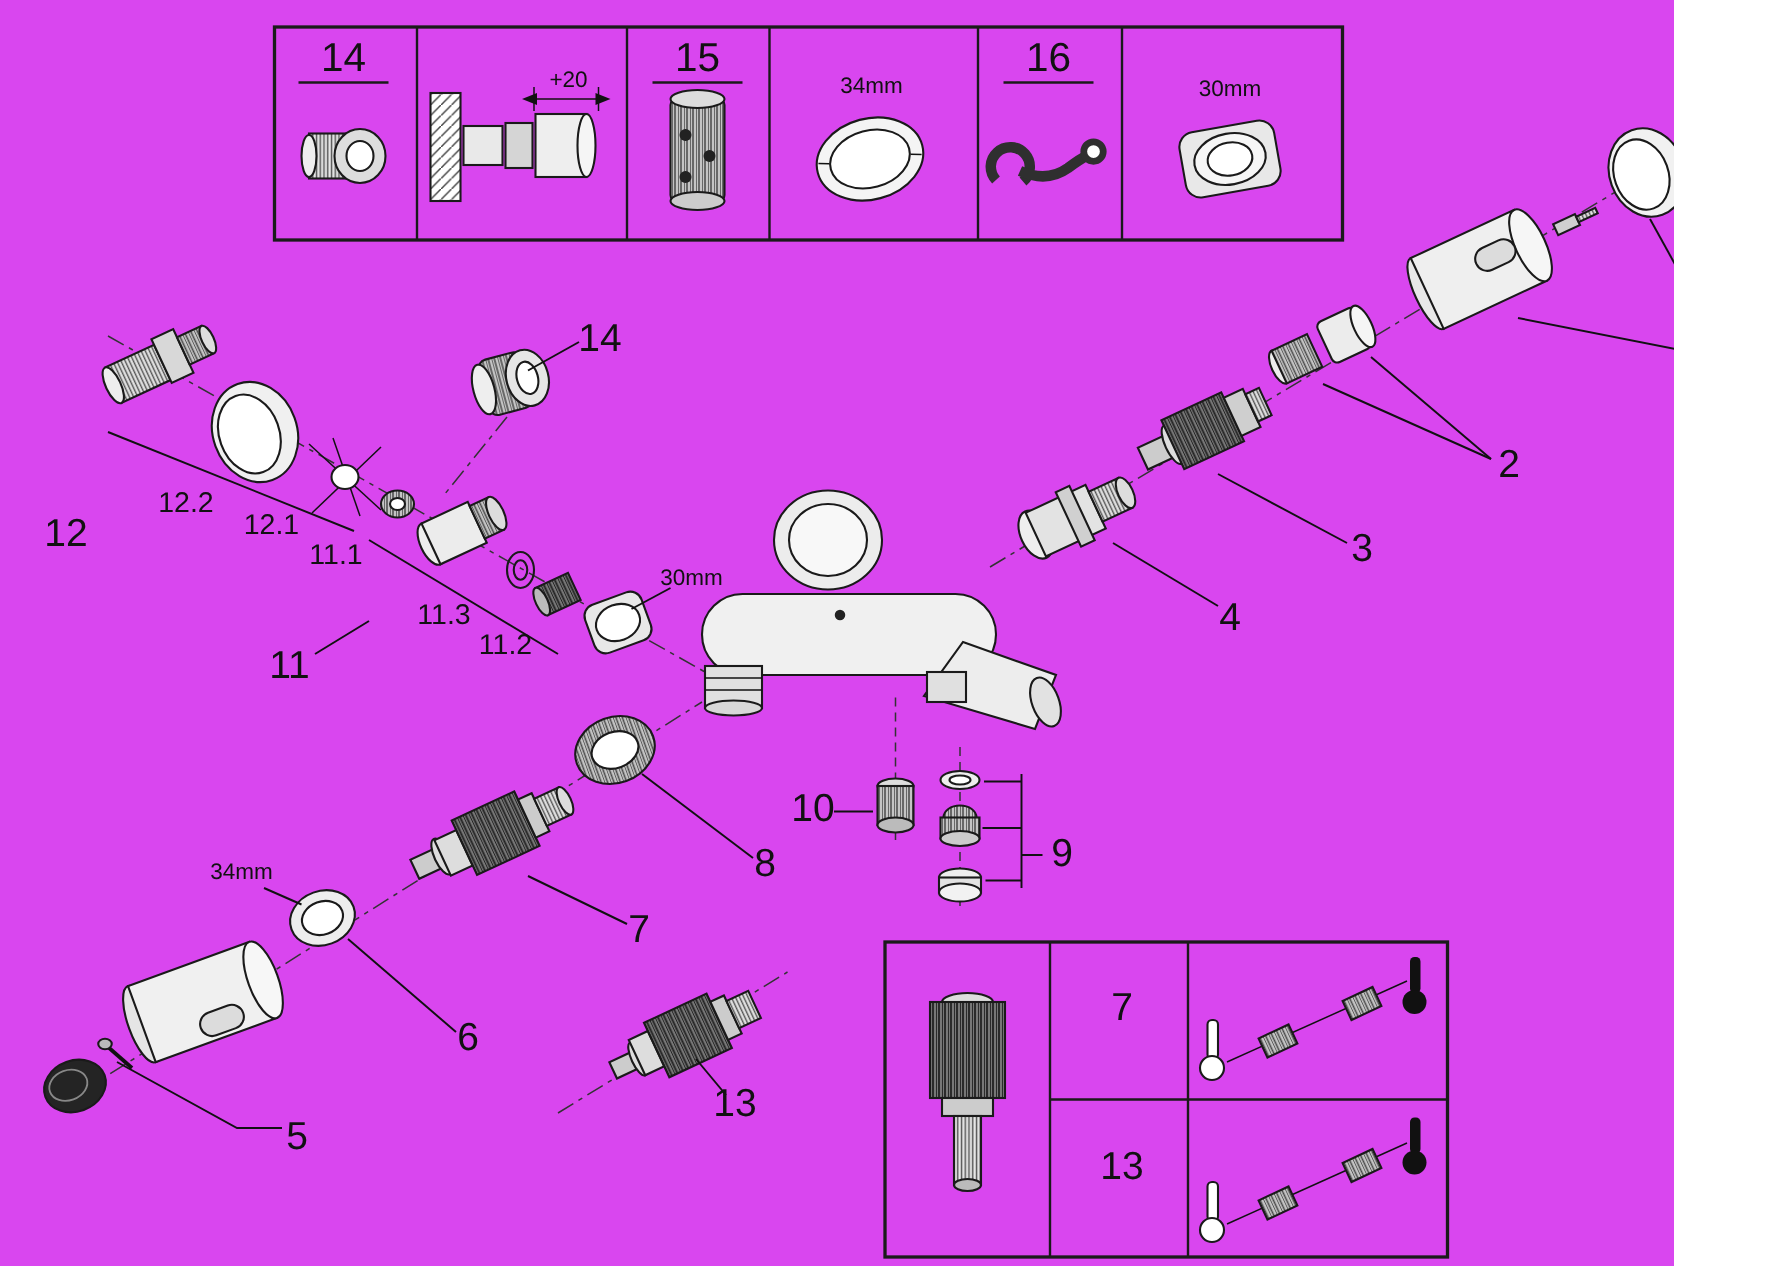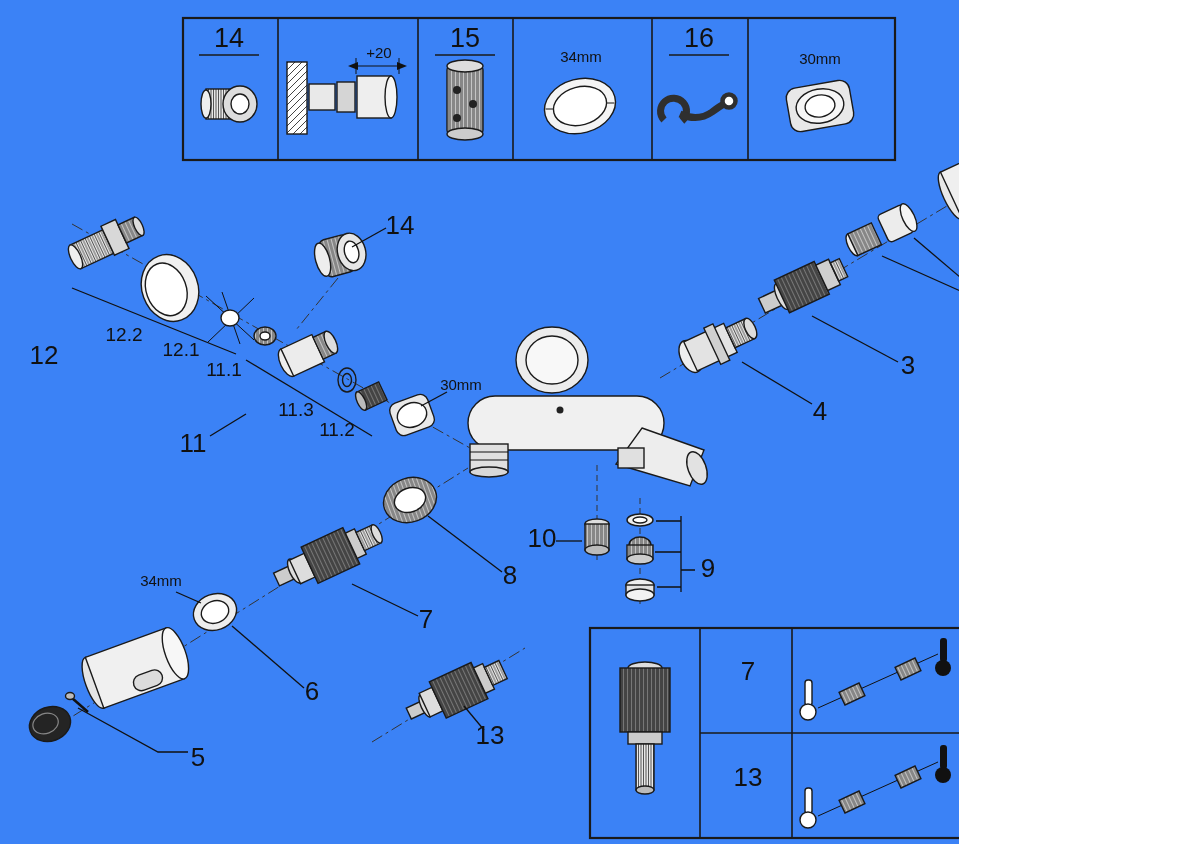--- a/index.html
+++ b/index.html
@@ -1,16 +1,16 @@
 <!DOCTYPE html>
 <html><head>
 <meta charset="utf-8">
 <style>
   html,body{margin:0;padding:0;background:#fff;}
-  .stage{position:relative;width:959px;height:844px;background:#3b82f6;overflow:hidden;
+  .stage{position:relative;width:1116px;height:844px;background:#d946ef;overflow:hidden;
          font-family:"Liberation Sans", sans-serif;}
   svg{position:absolute;left:0;top:0;}
   svg text{font-family:"Liberation Sans", sans-serif;fill:#111;text-anchor:middle;}
   .co{font-size:26px;}
   .sub{font-size:19px;}
   .dim{font-size:15px;}
   .pno{font-size:27px;}
   .p{stroke:#1a1a1a;stroke-width:1.4;}
   .frame{stroke:#1a1a1a;stroke-width:2.2;fill:none;}
   .div{stroke:#1a1a1a;stroke-width:1.6;}

